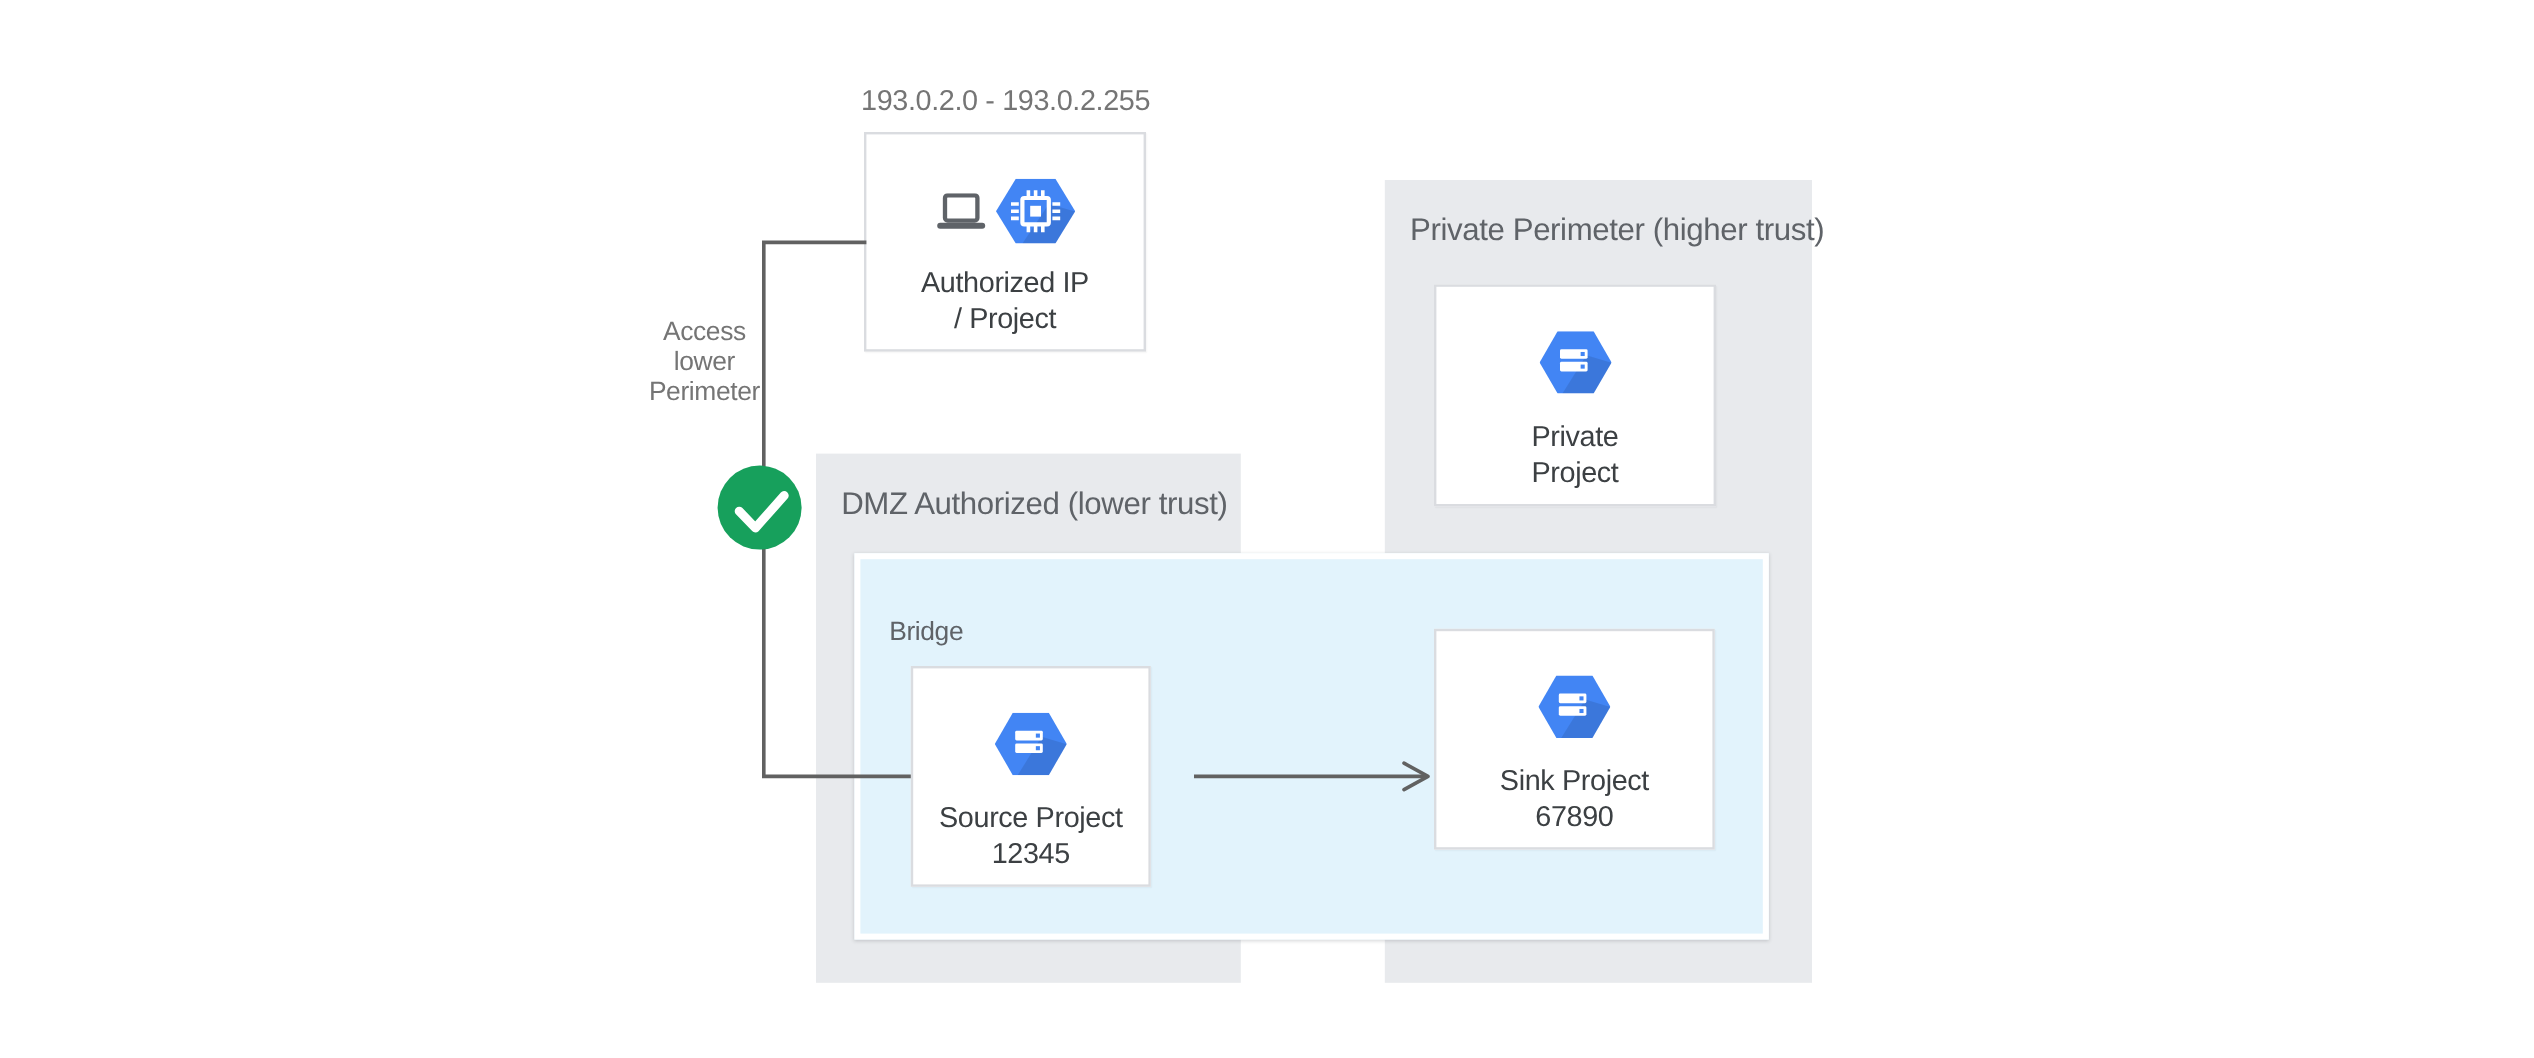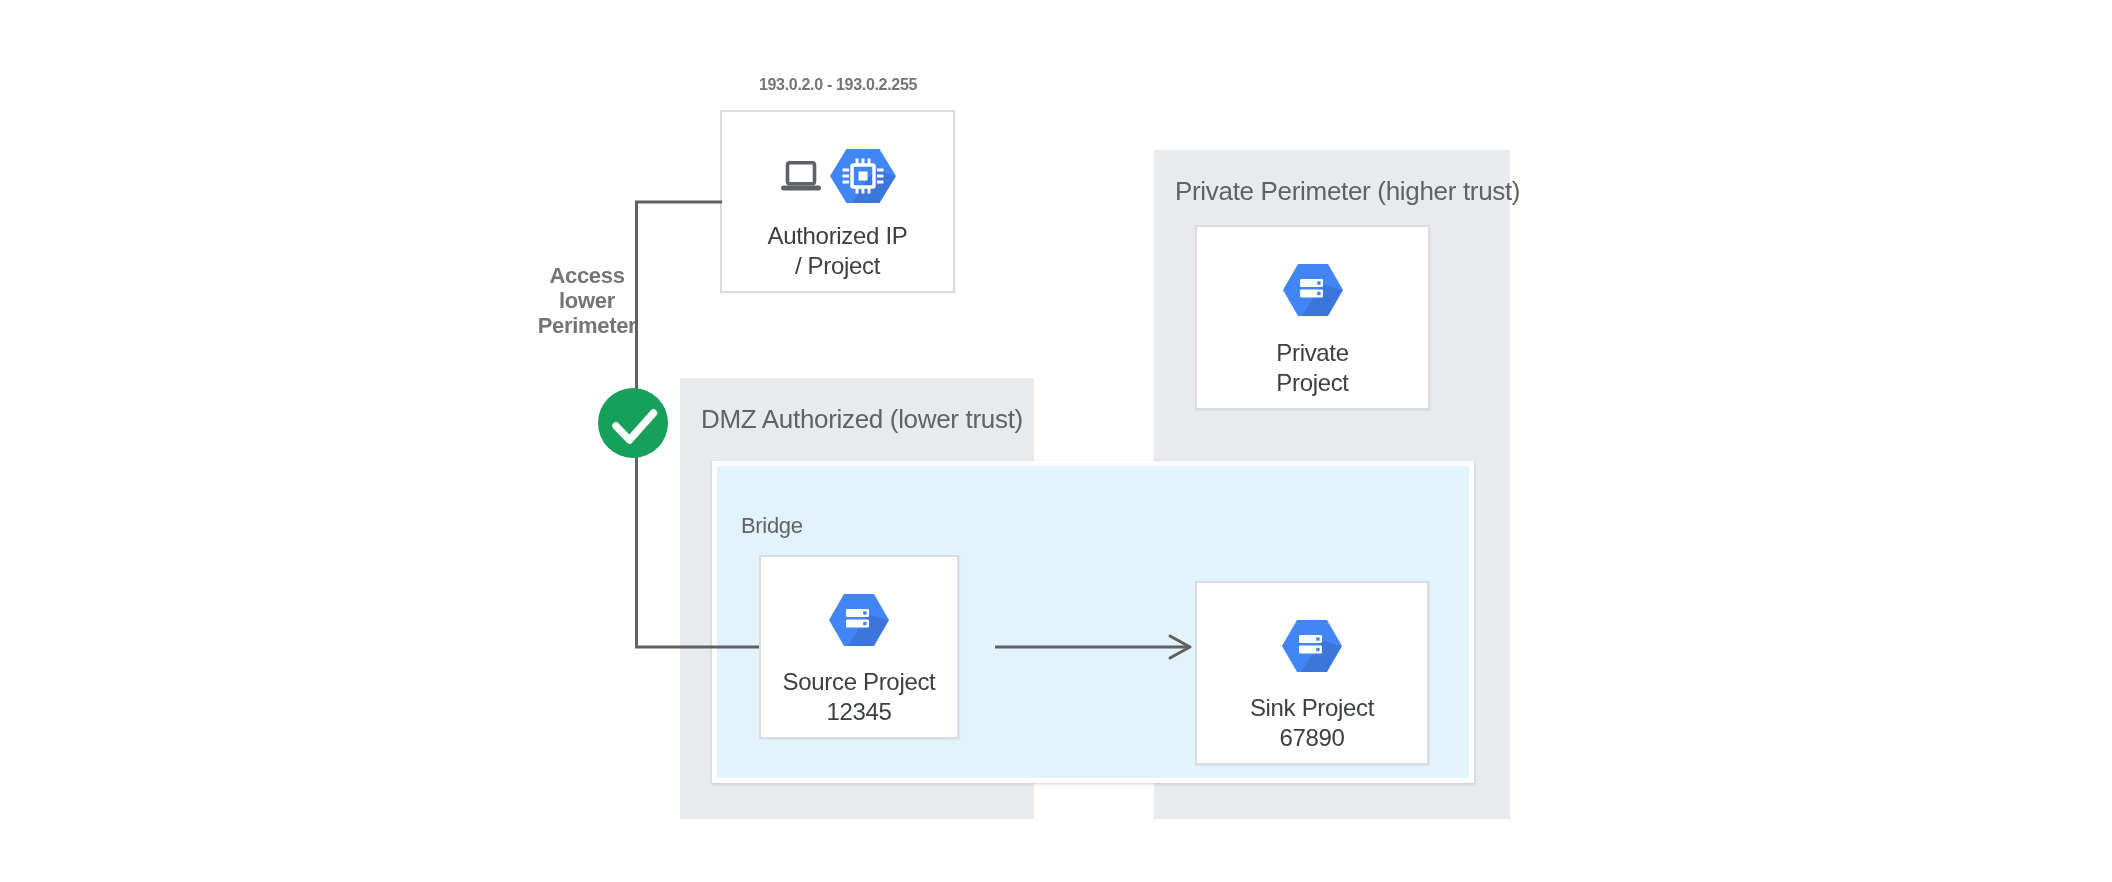--- a/index.html
+++ b/index.html
@@ -49,39 +49,39 @@
   
   .node{
     position:absolute;background:var(--white);
     border:2px solid var(--node-border-gray);
     box-shadow:1px 1px 1px rgba(0,0,0,0.04);
     z-index:3;
     padding-left:28px;
   }
   .node-authorized{left:720px;top:110px;width:235px;height:183px;}
   .node-source{left:759px;top:555px;width:200px;height:184px;}
-  .node-sink{left:1195px;top:581px;width:234px;height:184px;}
-  .node-private{left:1195px;top:225px;width:235px;height:185px;}
+  .node-sink{left:1195px;top:524px;width:234px;height:184px;}
+  .node-private{left:1195px;top:237px;width:235px;height:185px;}
   .icon-row{
     position:absolute;top:37px;left:0;right:0;
     display:flex;justify-content:center;align-items:center;gap:7px;
   }
   .node-title{
     position:absolute;bottom:10px;left:0;right:0;text-align:center;
     font-size:24px;line-height:30px;color:var(--node-title-dark);
   }
 
   
   .ip-label{
     position:absolute;left:688px;top:72px;width:300px;text-align:center;
-    font-size:16px;line-height:26px;color:var(--annotation-gray);z-index:3;font-weight:bold;
+    font-size:24px;line-height:26px;color:var(--annotation-gray);z-index:3;
   }
   .access-label{
     position:absolute;left:487px;top:263px;width:200px;text-align:center;
-    font-size:22px;line-height:25px;color:var(--annotation-gray);z-index:3;font-weight:bold;
+    font-size:22px;line-height:25px;color:var(--annotation-gray);z-index:3;
   }
 
   
   .overlay{
     position:absolute;left:0;top:0;width:2112px;height:882px;
     z-index:4;pointer-events:none;
   }
   .conn{stroke:var(--connector-gray);stroke-width:3;fill:none;}
   .check-bg{fill:var(--check-green);}
   .check-mark{stroke:var(--white);stroke-width:7.5;fill:none;stroke-linecap:round;stroke-linejoin:round;}

